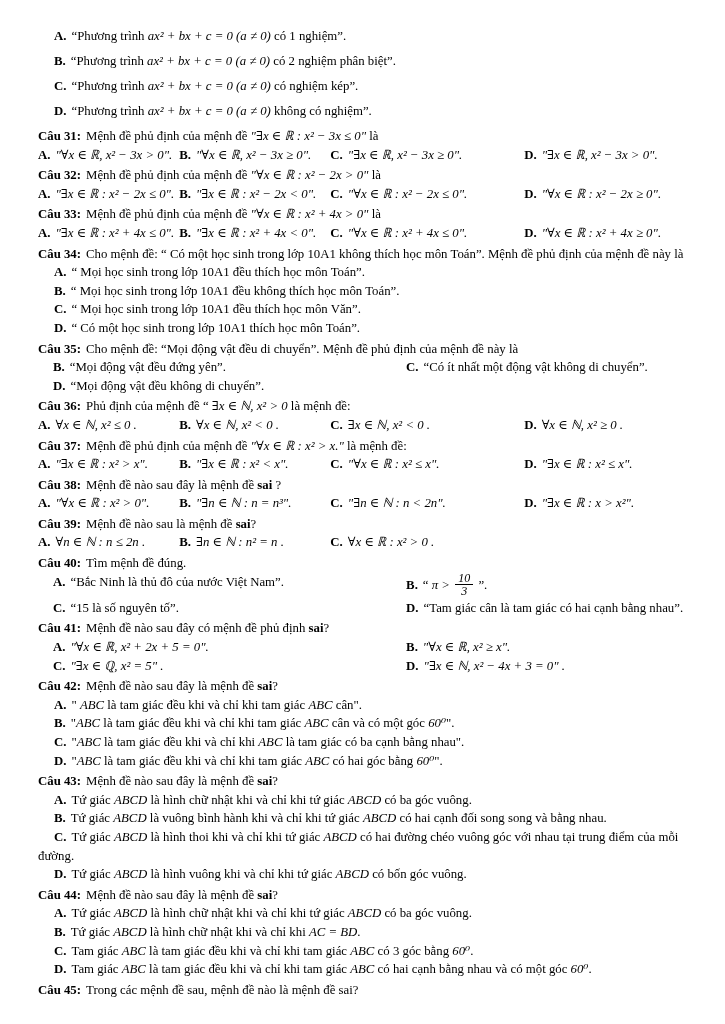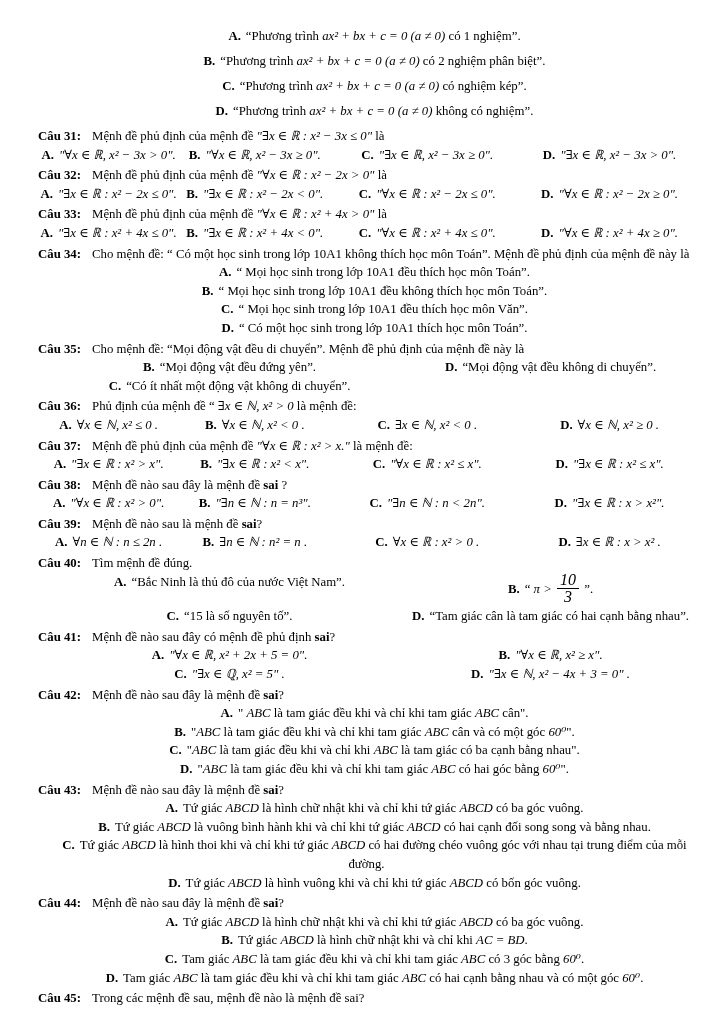--- a/index.html
+++ b/index.html
@@ -21,47 +21,47 @@
   }
   .intro-block { margin-bottom: 3px; }
   .intro-option {
     line-height: 25px;
     text-indent: 16px;
   }
   .question { margin-top: 2px; }
   .q-stem { margin: 0; }
   .q-label {
     font-weight: bold;
-    margin-right: 11px;
+    margin-right: 5px;
   }
   .letter {
     font-weight: bold;
     margin-right: 5px;
   }
   .seg-bold { font-weight: bold; }
   .seg-math { font-style: italic; }
   .options { margin: 0; }
   .opt-grid4 {
     display: grid;
     grid-template-columns: 21.5% 23% 29.5% 26%;
   }
   .opt-grid2 {
     display: grid;
     grid-template-columns: 55% 45%;
     padding-left: 15px;
   }
   .opt-stack .option { text-indent: 16px; }
-  .option { white-space: normal; text-align: center; }
+  .option { white-space: normal; }
   .frac {
     display: inline-flex;
     flex-direction: column;
     align-items: center;
     vertical-align: middle;
     line-height: 1.05;
-    font-size: 16px;
+    font-size: 12px;
     margin: 0 2px;
     transform: translateY(-1px);
     font-style: italic;
   }
   .fnum { border-bottom: 1px solid #000; padding: 0 3px; }
   .fden { padding: 0 3px; }
 </style>
 </head>
 <body>
 
@@ -106,22 +106,22 @@
           <div class="option"><span class="letter">A.</span><span class="seg">“ Mọi học sinh trong lớp 10A1 đều thích học môn Toán”.</span></div>
           <div class="option"><span class="letter">B.</span><span class="seg">“ Mọi học sinh trong lớp 10A1 đều không thích học môn Toán”.</span></div>
           <div class="option"><span class="letter">C.</span><span class="seg">“ Mọi học sinh trong lớp 10A1 đều thích học môn Văn”.</span></div>
           <div class="option"><span class="letter">D.</span><span class="seg">“ Có một học sinh trong lớp 10A1 thích học môn Toán”.</span></div>
         </div>
       </div>
       <div class="question">
         <p class="q-stem"><span class="q-label">Câu 35:</span><span class="seg">Cho mệnh đề: “Mọi động vật đều di chuyển”. Mệnh đề phủ định của mệnh đề này là</span></p>
         <div class="options opt-grid2">
           <div class="option"><span class="letter">B.</span><span class="seg">“Mọi động vật đều đứng yên”.</span></div>
+          <div class="option"><span class="letter">C.</span><span class="seg">“Có ít nhất một động vật không di chuyển”.</span></div>
           <div class="option"><span class="letter">D.</span><span class="seg">“Mọi động vật đều không di chuyển”.</span></div>
-          <div class="option"><span class="letter">C.</span><span class="seg">“Có ít nhất một động vật không di chuyển”.</span></div>
         </div>
       </div>
       <div class="question">
         <p class="q-stem"><span class="q-label">Câu 36:</span><span class="seg">Phủ định của mệnh đề “ </span><span class="seg seg-math">∃x ∈ ℕ, x² &gt; 0</span><span class="seg"> là mệnh đề:</span></p>
         <div class="options opt-grid4">
           <div class="option"><span class="letter">A.</span><span class="seg seg-math">∀x ∈ ℕ, x² ≤ 0 .</span></div>
           <div class="option"><span class="letter">B.</span><span class="seg seg-math">∀x ∈ ℕ, x² &lt; 0 .</span></div>
           <div class="option"><span class="letter">C.</span><span class="seg seg-math">∃x ∈ ℕ, x² &lt; 0 .</span></div>
           <div class="option"><span class="letter">D.</span><span class="seg seg-math">∀x ∈ ℕ, x² ≥ 0 .</span></div>
         </div>
@@ -143,21 +143,20 @@
           <div class="option"><span class="letter">C.</span><span class="seg seg-math">"∃n ∈ ℕ : n &lt; 2n".</span></div>
           <div class="option"><span class="letter">D.</span><span class="seg seg-math">"∃x ∈ ℝ : x &gt; x²".</span></div>
         </div>
       </div>
       <div class="question">
         <p class="q-stem"><span class="q-label">Câu 39:</span><span class="seg">Mệnh đề nào sau là mệnh đề </span><span class="seg seg-bold">sai</span><span class="seg">?</span></p>
         <div class="options opt-grid4">
           <div class="option"><span class="letter">A.</span><span class="seg seg-math">∀n ∈ ℕ : n ≤ 2n .</span></div>
           <div class="option"><span class="letter">B.</span><span class="seg seg-math">∃n ∈ ℕ : n² = n .</span></div>
           <div class="option"><span class="letter">C.</span><span class="seg seg-math">∀x ∈ ℝ : x² &gt; 0 .</span></div>
-          <div class="option"><span class="letter">D.</span><span class="seg seg-math">∃x ∈ ℝ : x &gt; x² .</span></div>
         </div>
       </div>
       <div class="question">
         <p class="q-stem"><span class="q-label">Câu 40:</span><span class="seg">Tìm mệnh đề đúng.</span></p>
         <div class="options opt-grid2">
           <div class="option"><span class="letter">A.</span><span class="seg">“Bắc Ninh là thủ đô của nước Việt Nam”.</span></div>
           <div class="option"><span class="letter">B.</span><span class="seg">“ </span><span class="seg seg-math">π &gt; </span><span class="frac">
               <span class="fnum">10</span>
               <span class="fden">3</span>
             </span><span class="seg"> ”.</span></div>

